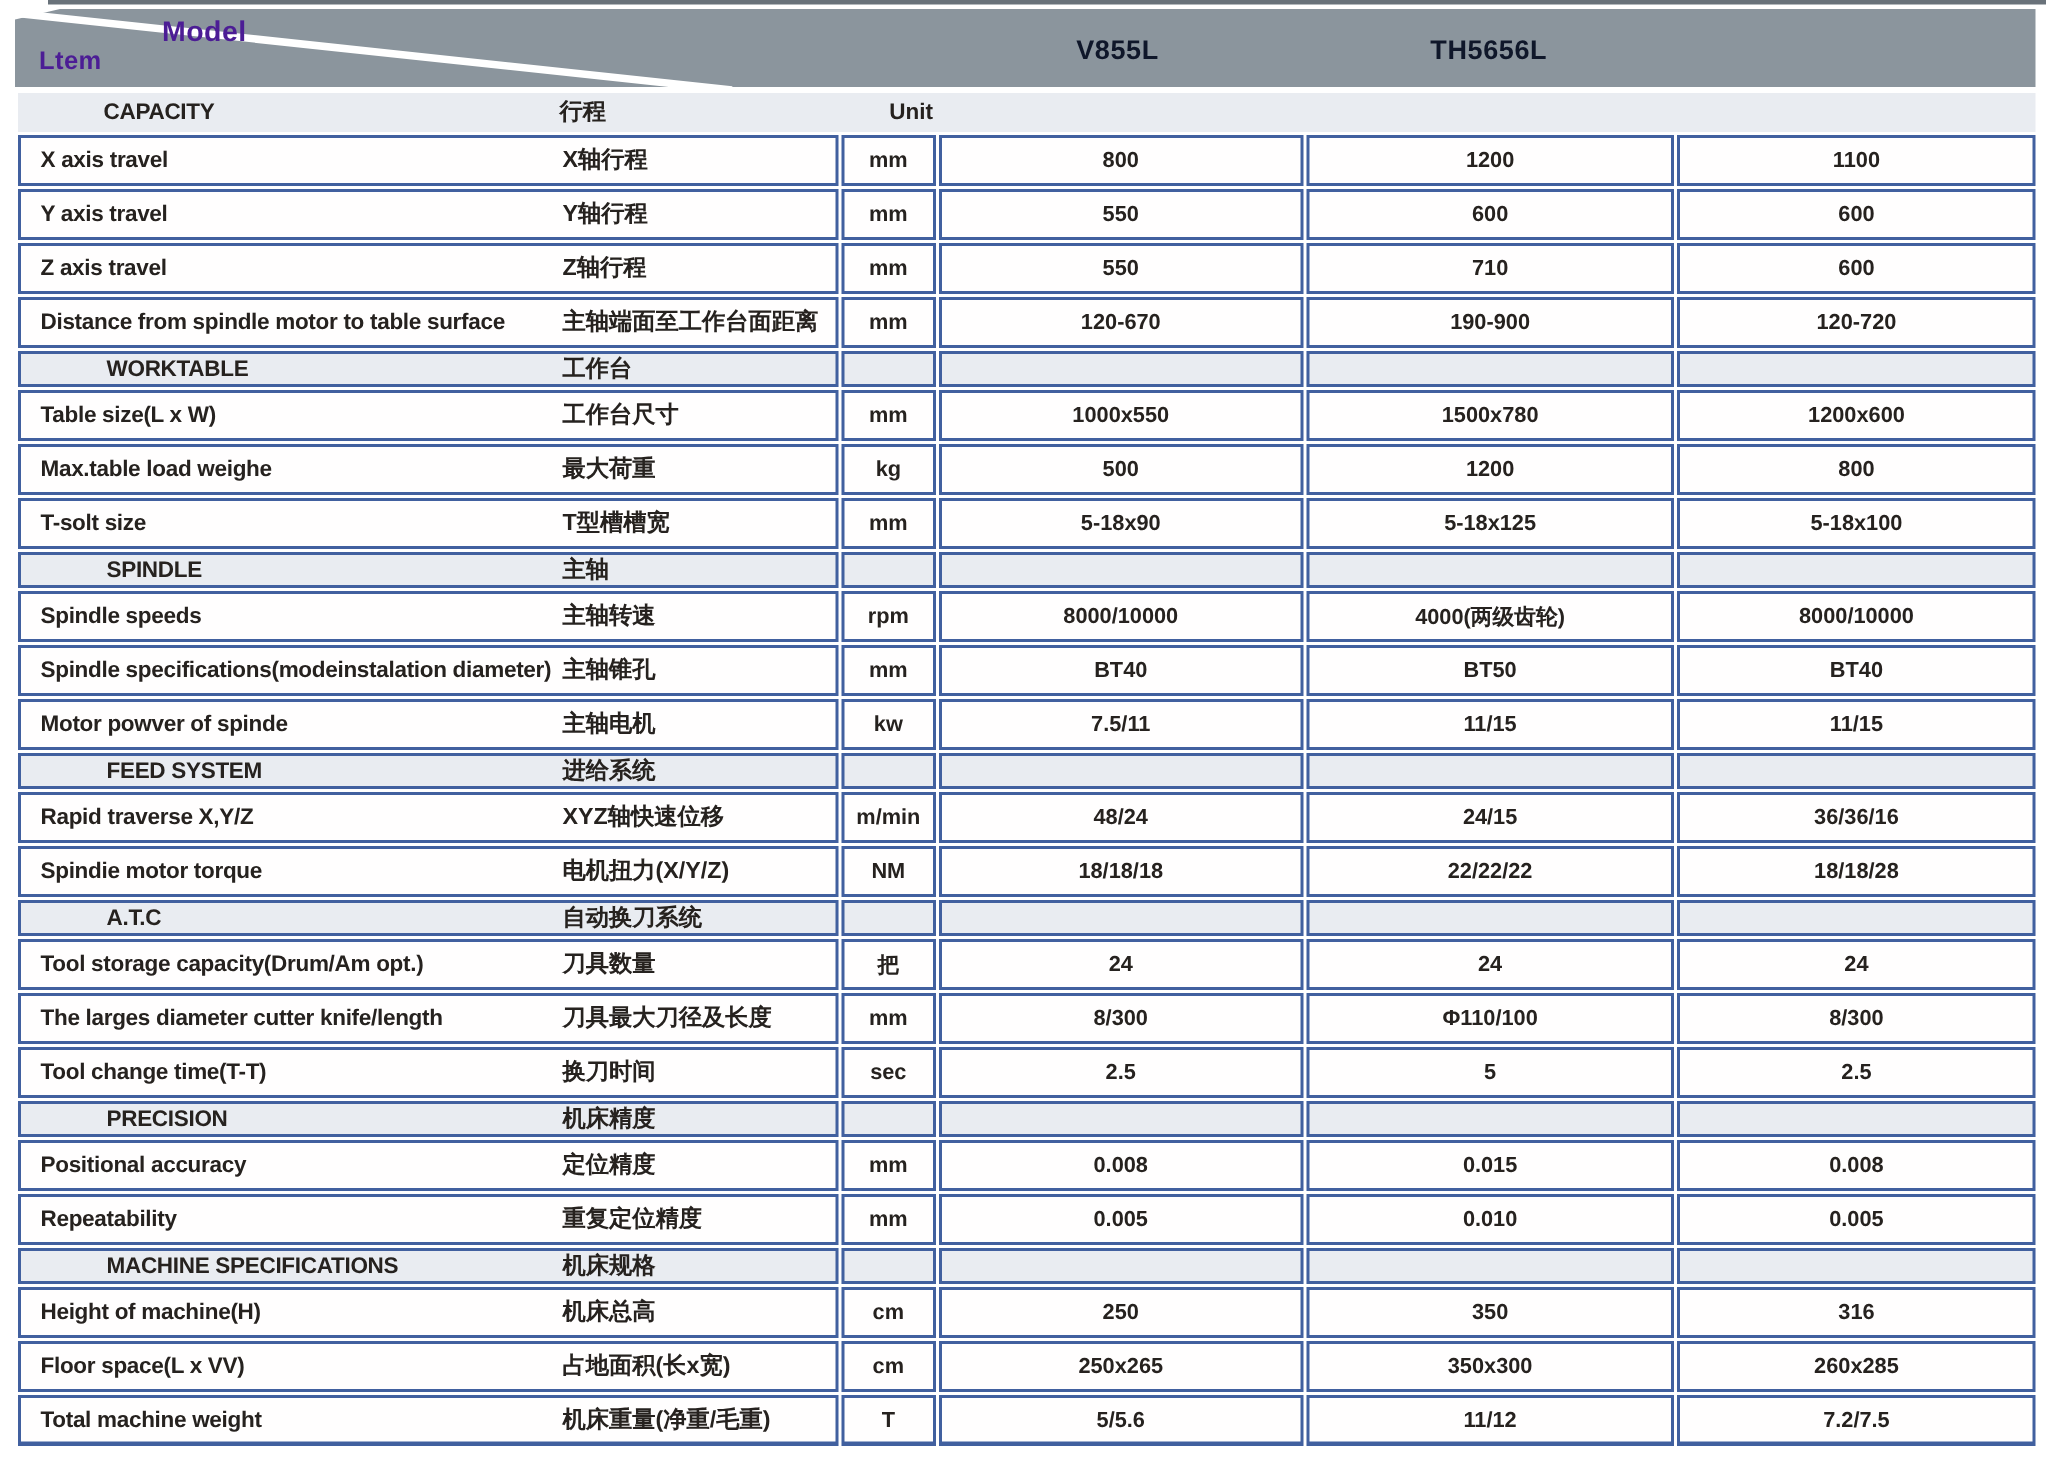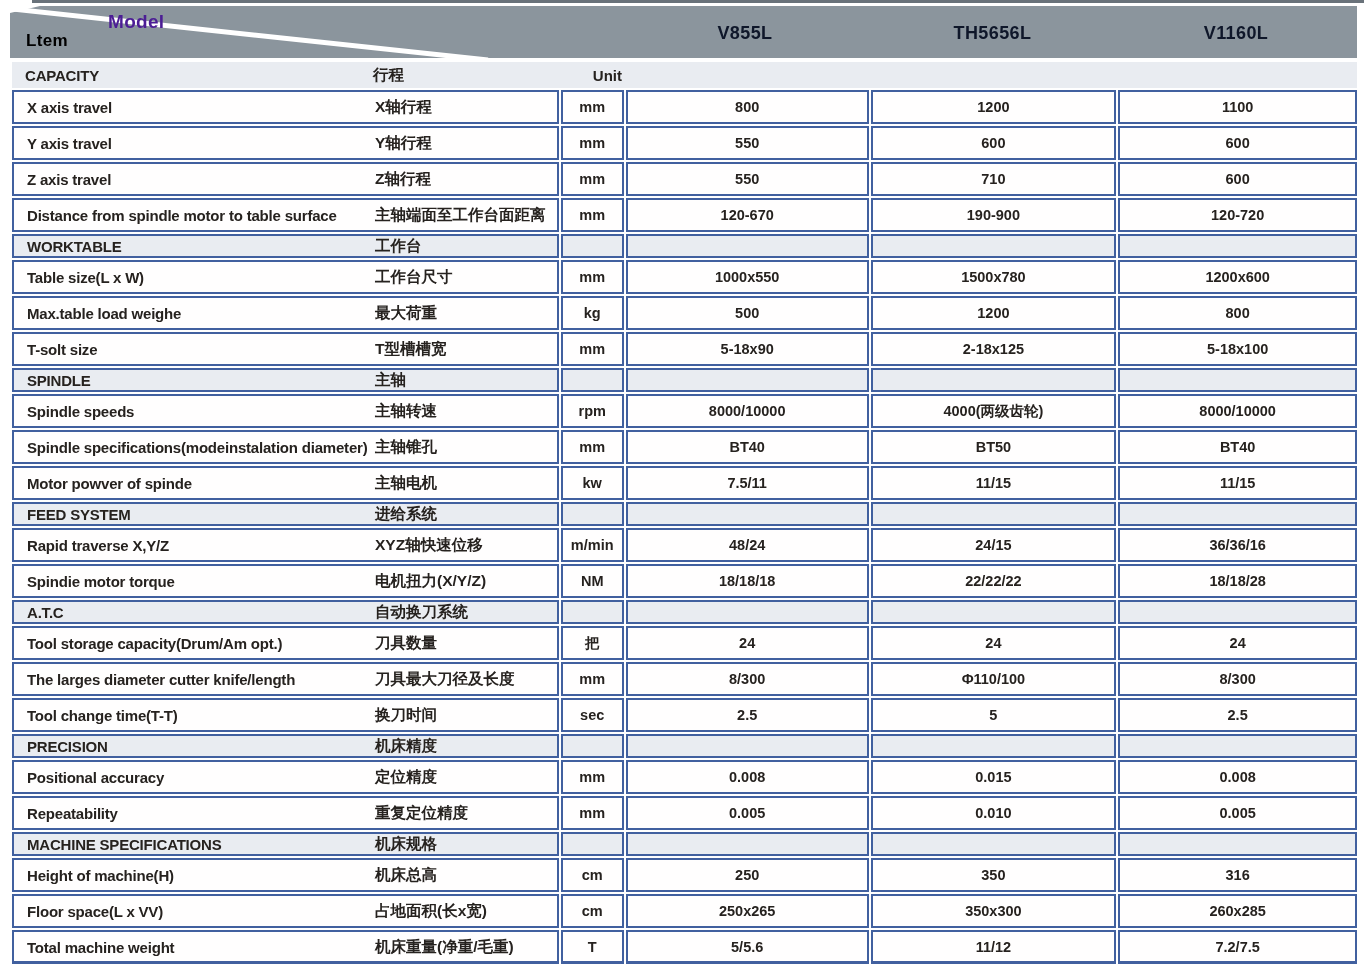--- a/index.html
+++ b/index.html
@@ -14,21 +14,21 @@
   .header {
     position:absolute; left:10px; top:6px; width:1347px; height:52px;
     background:#8b959d;
   }
   .header svg { position:absolute; left:0; top:0; display:block; }
   .corner-top {
     position:absolute; left:98px; top:5px; color:#4c1d95; font-weight:700;
     font-size:19px; letter-spacing:.3px;
   }
   .corner-bottom {
-    position:absolute; left:16px; top:25px; color:#000000; font-weight:700;
+    position:absolute; left:16px; top:25px; color:#4c1d95; font-weight:700;
     font-size:17px; letter-spacing:.3px;
   }
   .model-name {
     position:absolute; top:0; height:52px; line-height:55px; text-align:center;
     color:#0f172a; font-weight:700; font-size:18px; letter-spacing:.4px;
   }
   .model-0 { left:614px; width:242px; }
   .model-1 { left:860px; width:245px; }
   .model-2 { left:1107px; width:238px; }
 
@@ -46,21 +46,21 @@
 
   .itemcell { position:relative; text-align:left; }
   .itemcell .en {
     position:absolute; left:13px; top:50%; transform:translateY(-50%);
     font-weight:600; font-size:15px; letter-spacing:-.2px; white-space:nowrap;
   }
   .itemcell .zh {
     position:absolute; left:361px; top:50%; transform:translateY(-50%);
     font-weight:600; font-size:15.5px; white-space:nowrap;
   }
-  tr.section .itemcell .en { font-weight:700; font-size:15px; }
+  tr.section .itemcell .en { font-weight:700; font-size:15px;margin-left:44px; }
   tr.section .itemcell .zh { font-weight:700; }
   .unitlabel {
     position:absolute; left:547px; width:63px; text-align:right; top:50%;
     transform:translateY(-50%); font-weight:700; font-size:15px;
   }
   td.unit, td.val { text-align:center; font-weight:600; font-size:14.5px; }
 </style>
 </head>
 <body>
 
@@ -68,21 +68,20 @@
 
 <div class="header">
   <svg width="500" height="52">
     <polygon points="0,0 30,0 0,7" fill="#ffffff"></polygon>
     <line x1="-8" y1="2" x2="478" y2="54" stroke="#ffffff" stroke-width="5"></line>
   </svg>
   <span class="corner-top">Model</span>
   <span class="corner-bottom">Ltem</span>
   <span class="model-name model-0">V855L</span>
   <span class="model-name model-1">TH5656L</span>
-  <span class="model-name model-2">V1160L</span>
 </div>
 
 <table class="spec">
   <colgroup>
     <col style="width:545px">
       <col style="width:63px">
     <col style="width:242px">
       <col style="width:245px">
       <col style="width:238px">
   </colgroup>
@@ -164,21 +163,21 @@
         <td class="val b">1200</td>
         <td class="val b">800</td>
       </tr>
       <tr class="data">
         <td class="itemcell b">
           <span class="en">T-solt size</span>
           <span class="zh">T型槽槽宽</span>
         </td>
         <td class="unit b">mm</td>
         <td class="val b">5-18x90</td>
-        <td class="val b">2-18x125</td>
+        <td class="val b">5-18x125</td>
         <td class="val b">5-18x100</td>
       </tr>
       <tr class="section">
         <td class="itemcell b">
           <span class="en">SPINDLE</span>
           <span class="zh">主轴</span>
         </td>
         <td class="b"></td>
         <td class="b"></td>
         <td class="b"></td>

